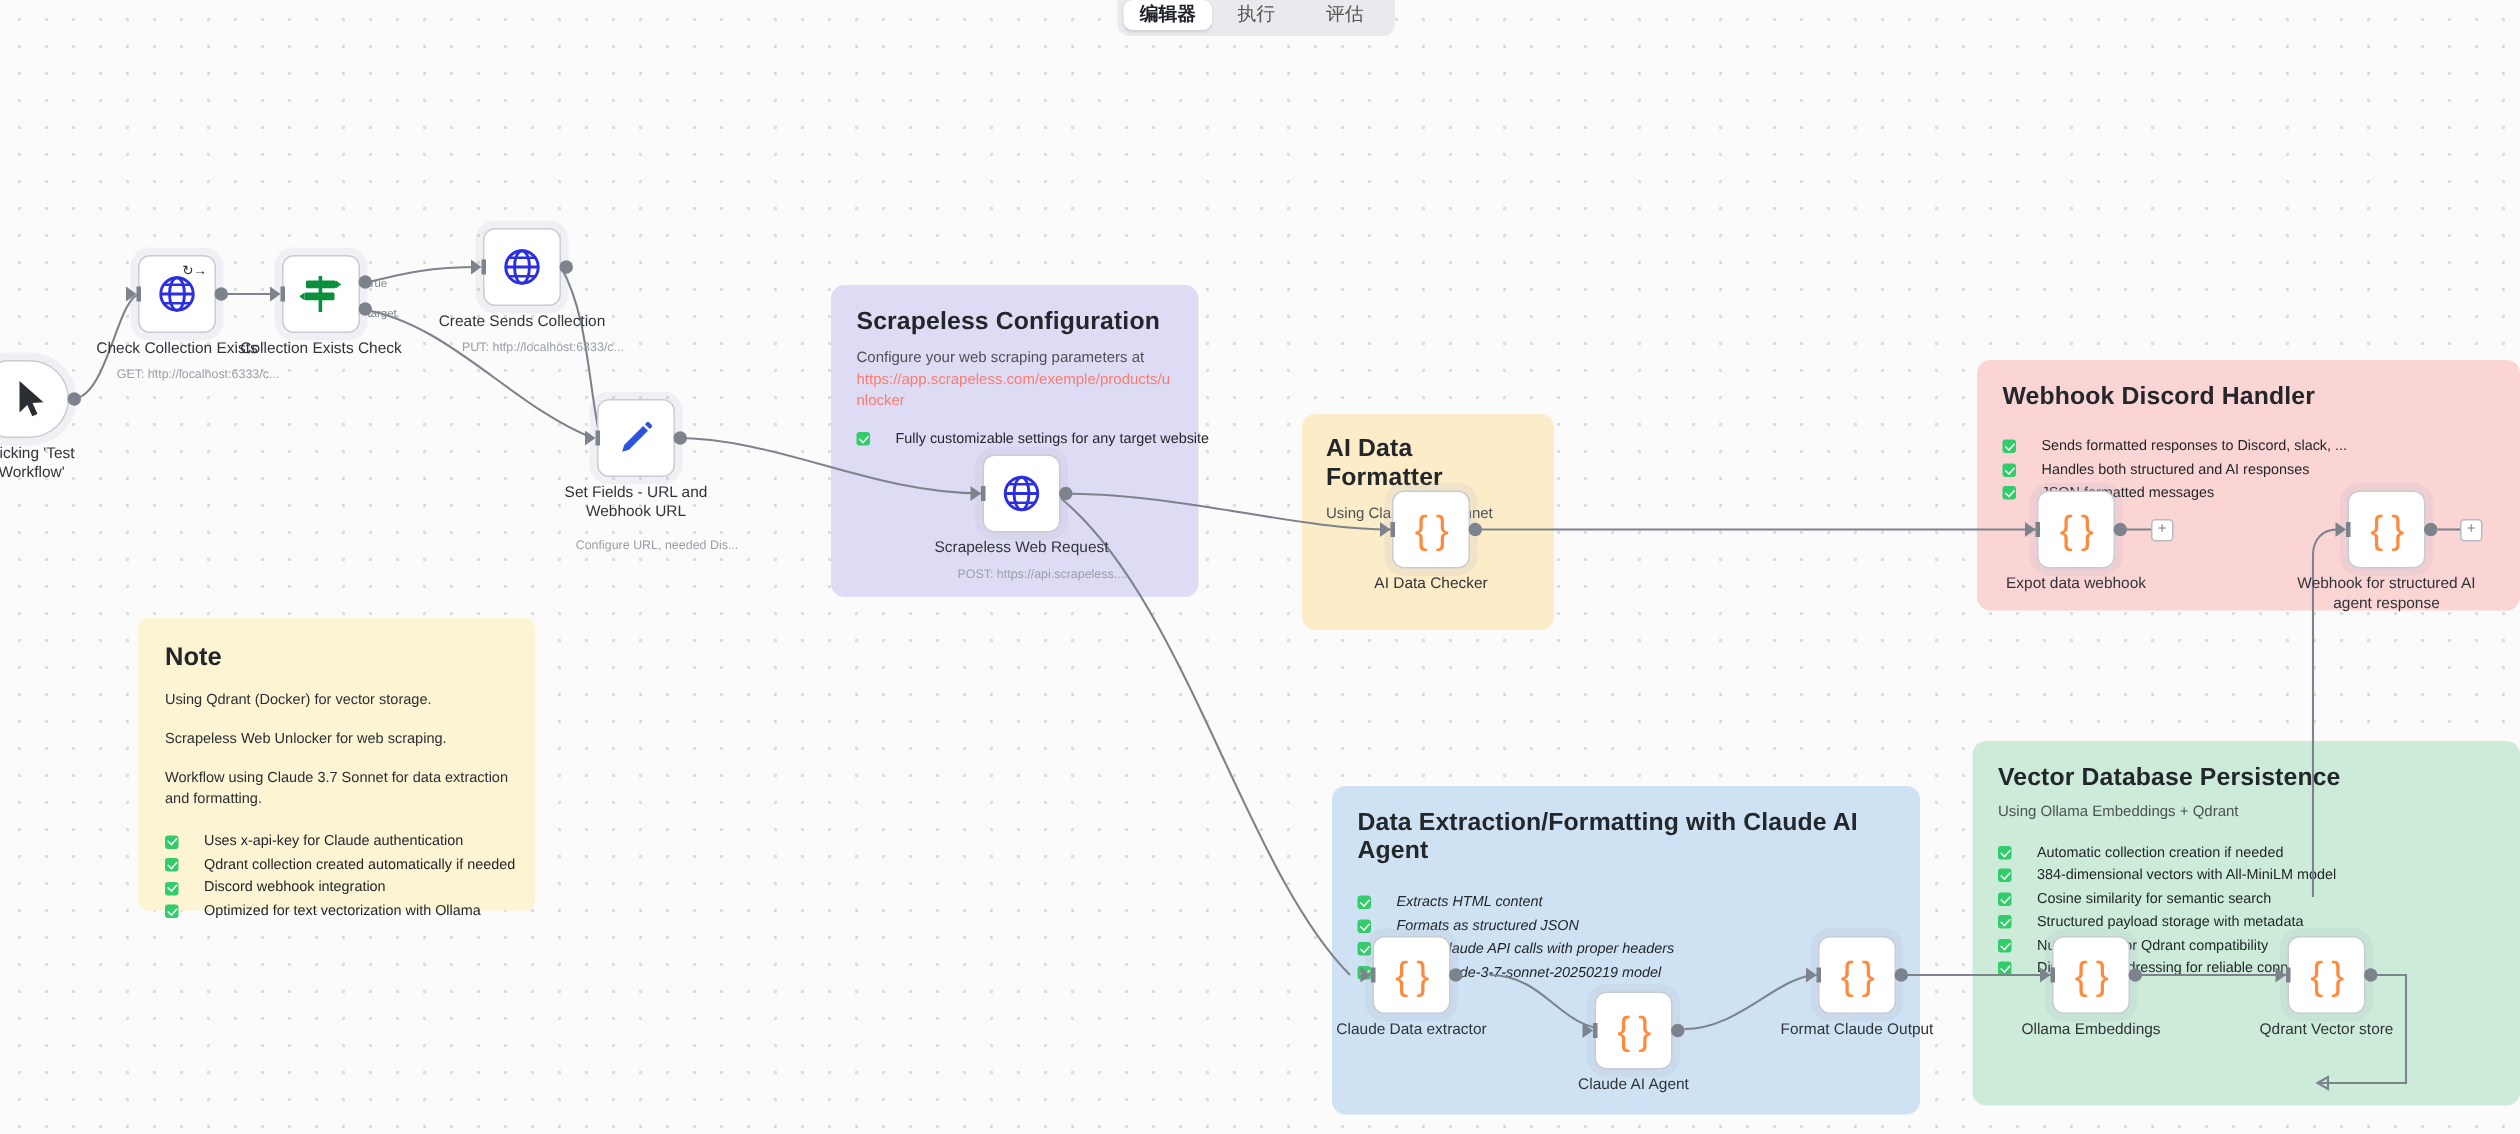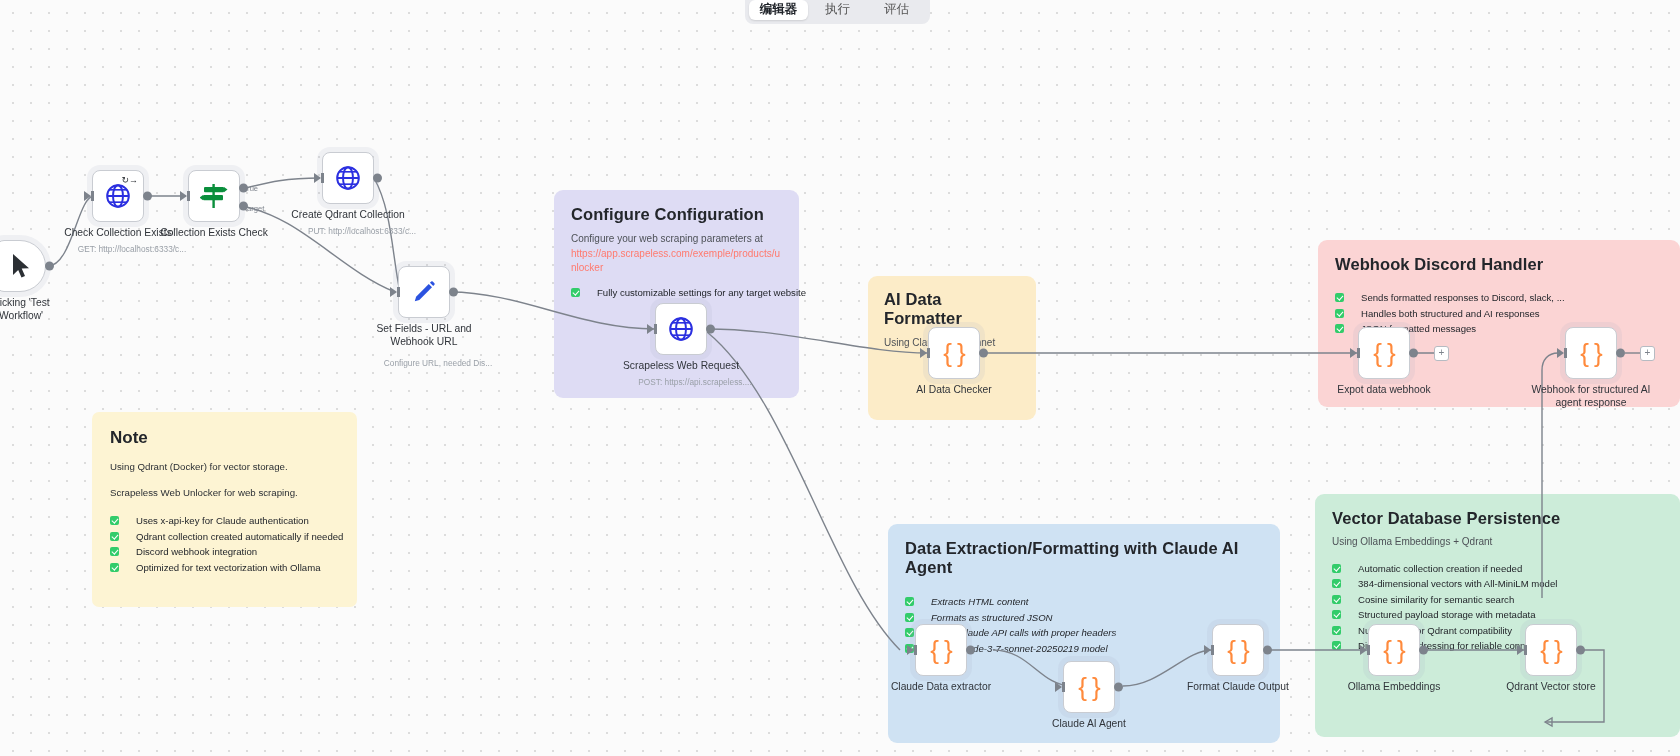--- a/index.html
+++ b/index.html
@@ -189,21 +189,21 @@
 
 <div id="canvas">
 
   <div id="tabbar">
     <div class="tabbtn active">编辑器</div>
     <div class="tabbtn">执行</div>
     <div class="tabbtn">评估</div>
   </div>
 
   <div class="panel" style="left:554px; top:190px; width:245px; height:208px; background:#dedcf4; padding:15px 17px;">
-    <div class="ptitle">Configure Configuration</div>
+    <div class="ptitle">Scrapeless Configuration</div>
     <div class="psub">
       <span>Configure your web scraping parameters at</span><br>
       <span class="plink">https://app.scrapeless.com/exemple/products/unlocker</span>
     </div>
     <div class="checks">
       <div class="chk">
         <span class="chkbox"></span>
         <span>Fully customizable settings for any target website</span>
       </div>
     </div>
@@ -282,20 +282,21 @@
           <span class="chkbox"></span>
           <span>Direct IPv4 addressing for reliable connections</span>
         </div>
     </div>
   </div>
 
   <div id="note" style="left:92px; top:412px; width:265px; height:195px;">
     <div class="ntitle">Note</div>
     <div class="npara">Using Qdrant (Docker) for vector storage.</div>
     <div class="npara">Scrapeless Web Unlocker for web scraping.</div>
+    <div class="npara">Workflow using Claude 3.7 Sonnet for data extraction and formatting.</div>
     <div class="checks" style="margin-top:13px;">
       <div class="chk">
           <span class="chkbox"></span>
           <span>Uses x-api-key for Claude authentication</span>
         </div>
       <div class="chk">
           <span class="chkbox"></span>
           <span>Qdrant collection created automatically if needed</span>
         </div>
       <div class="chk">
@@ -398,21 +399,21 @@
       <svg width="26" height="26" viewBox="0 0 24 24">
         <circle cx="12" cy="12" r="10" fill="none" stroke="#2b2fe0" stroke-width="1.8"></circle>
         <ellipse cx="12" cy="12" rx="4.6" ry="10" fill="none" stroke="#2b2fe0" stroke-width="1.8"></ellipse>
         <line x1="2" y1="12" x2="22" y2="12" stroke="#2b2fe0" stroke-width="1.8"></line>
         <line x1="4" y1="6.3" x2="20" y2="6.3" stroke="#2b2fe0" stroke-width="1.5"></line>
         <line x1="4" y1="17.7" x2="20" y2="17.7" stroke="#2b2fe0" stroke-width="1.5"></line>
       </svg>
       <div class="arrow-in"></div>
       <div class="dot-out"></div>
     </div>
-    <div class="nlabel">Create Qdrant Collection</div>
+    <div class="nlabel">Create Sends Collection</div>
     <div class="nsub">PUT: http://localhost:6333/c...</div>
   </div>
 
   <div class="node" style="left:398px; top:266px;">
     <div class="nodebox">
       <svg width="26" height="26" viewBox="0 0 24 24">
         <path d="M3.5 20.5 L4.7 16.3 L16.4 4.6 L19.4 7.6 L7.7 19.3 Z" fill="#2b52e0"></path>
         <path d="M17.5 3.5 L20.5 6.5 L21.6 5.4 Q22.3 4.6 21.6 3.9 L20.1 2.4 Q19.4 1.7 18.6 2.4 Z" fill="#2b52e0"></path>
       </svg>
       <div class="arrow-in"></div>

